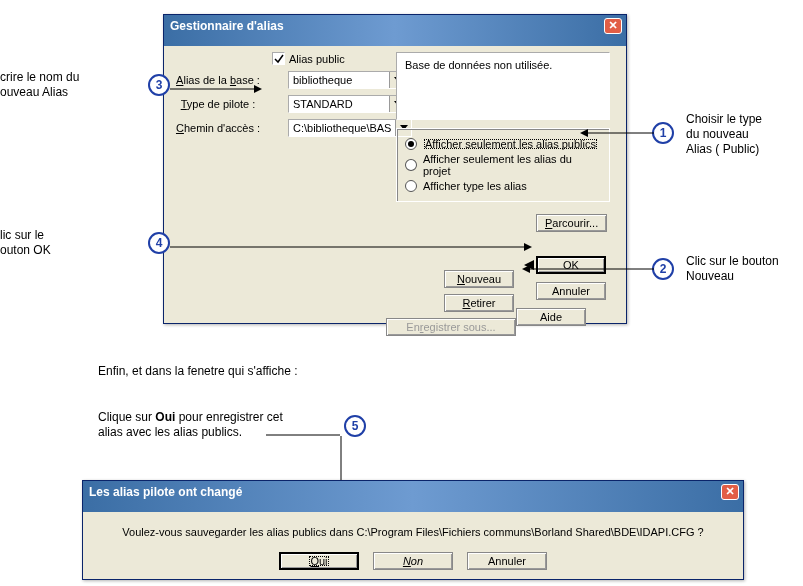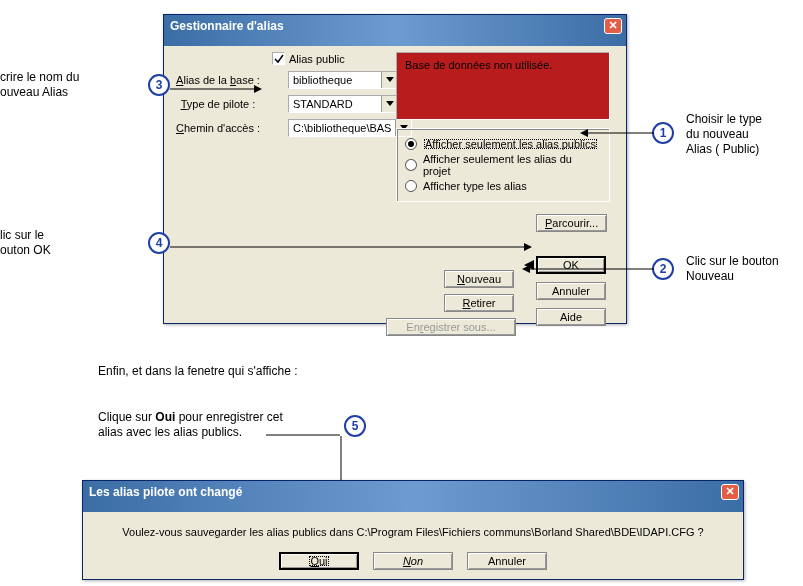--- a/index.html
+++ b/index.html
@@ -53,21 +53,21 @@
       border: 1px inset #fff;
       background: #fff;
       height: 18px;
       align-items: stretch;
     }
     .dropdown input {
       border: none;
       font-family: inherit;
       font-size: 11px;
       padding: 0 4px;
-      width: 92px;
+      width: 100px;
       outline: none;
     }
     .dropdown .dd-btn {
       width: 16px;
       background: #ece9d8;
       border-left: 1px solid #999;
       display: flex;
       align-items: center;
       justify-content: center;
       cursor: pointer;
@@ -175,21 +175,21 @@
       <span class="dropdown">
         <input style="width: 106px;" value="C:\bibliotheque\BASE_D">
         <span class="dd-btn">
           <svg viewBox="0 0 8 8">
               <polygon points="0,1 8,1 4,6" fill="#000"></polygon>
             </svg>
         </span>
       </span>
     </div>
 
-    <div style="position:absolute; left:232px; top:6px; width:214px; height:68px; border:1px inset #fff; background:#b91c1c; padding:6px 8px;">
+    <div style="position:absolute; left:232px; top:6px; width:214px; height:68px; border:1px inset #fff; background:#ffffff; padding:6px 8px;">
       <span>Base de données non utilisée.</span>
     </div>
 
     <div style="position:absolute; left:232px; top:82px; width:214px; border:1px solid #fff; box-shadow: inset 1px 1px 0 #888; padding:6px 8px;">
       <div class="radio-row">
         <span class="radio">
             <span class="dot"></span>
           </span>
         <span class="dotted-focus">Afficher seulement les alias publics</span>
       </div>
@@ -212,21 +212,21 @@
     <button class="btn" style="position:absolute; left:280px; top:224px;">
       <span style="text-decoration:underline">N</span>ouveau
     </button>
 
     <button class="btn" style="position:absolute; left:372px; top:236px;">Annuler</button>
 
     <button class="btn" style="position:absolute; left:280px; top:248px;">
       <span style="text-decoration:underline">R</span>etirer
     </button>
 
-    <button class="btn" style="position:absolute; left:372px; top:262px;text-align:center;">Aide</button>
+    <button class="btn" style="position:absolute; left:352px; top:262px;text-align:center;">Aide</button>
 
     <button class="btn disabled" style="position:absolute; left:222px; top:272px; min-width:130px;">
       En<span style="text-decoration:underline">r</span>egistrer sous...
     </button>
 
   </div>
 </div>
 
 <div class="callout-num" style="left:148px; top:74px;">3</div>
 <div class="annot" style="left:0px; top:70px; width:120px;">

